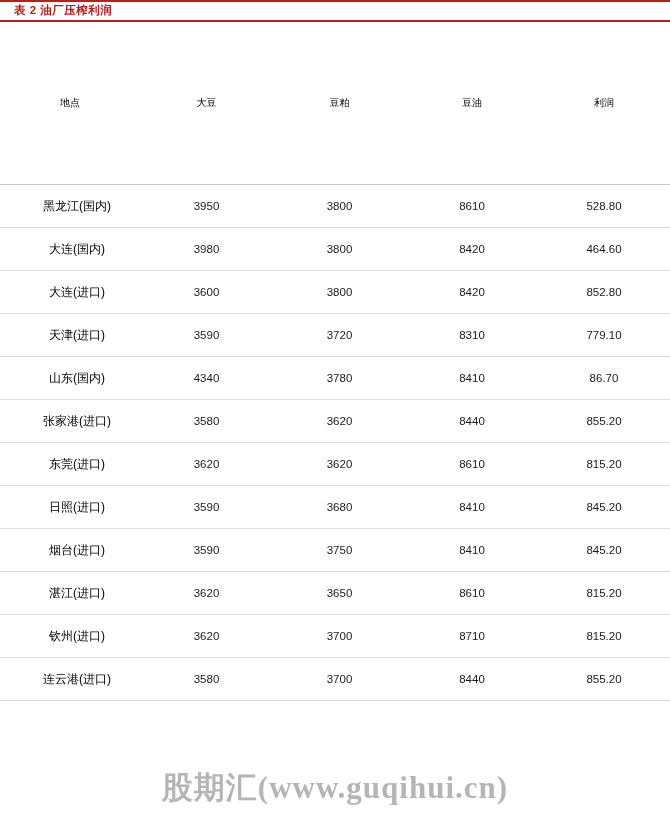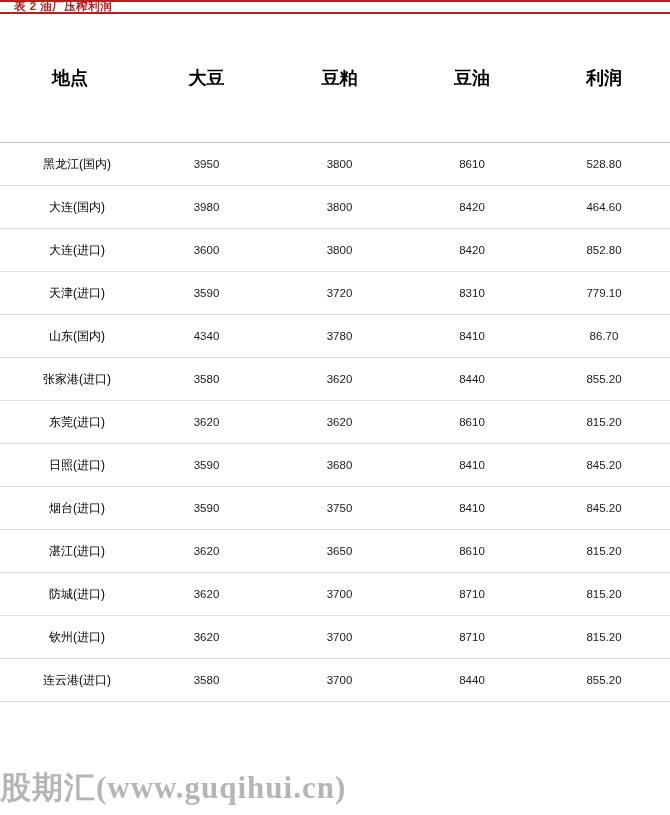--- a/index.html
+++ b/index.html
@@ -19,21 +19,21 @@
     width: 670px;
     height: 815px;
     position: relative;
     box-sizing: border-box;
   }
   .caption-bar {
     border-top: 2px solid #b32020;
     border-bottom: 2px solid #b32020;
     padding: 3px 14px 4px 14px;
     box-sizing: border-box;
-    height: 14px;
+    height: 22px;
     display: flex;
     align-items: center;
   }
   .caption-text {
     color: #b32020;
     font-size: 11.5px;
     font-weight: bold;
     letter-spacing: 0.5px;
     line-height: 1;
   }
@@ -48,25 +48,25 @@
   table.data col.c0 { width: 140px; }
   table.data col.c1 { width: 133px; }
   table.data col.c2 { width: 133px; }
   table.data col.c3 { width: 132px; }
   table.data col.c4 { width: 132px; }
 
   table.data thead th {
     height: 128px;
     vertical-align: middle;
     text-align: center;
-    font-size: 18px;
-    font-weight: bold;
+    font-size: 10px;
+    font-weight: normal;
     color: #000;
     border-bottom: 1px solid #c9c9c9;
-    padding: 0;
+    padding: 17px;
   }
   table.data thead th.first {
     text-align: center;
   }
   table.data tbody td {
     height: 42px;
     font-size: 11.5px;
     color: #1a1a1a;
     border-bottom: 1px solid #dcdcdc;
     text-align: center;
@@ -77,21 +77,21 @@
     text-align: center;
     padding-left: 14px;
     font-size: 12px;
     color: #000;
   }
   .watermark {
     position: absolute;
     left: 0;
     right: 0;
     bottom: 6px;
-    text-align: left;
+    text-align: center;
     font-family: "Liberation Serif", serif;
     font-size: 31px;
     font-weight: bold;
     color: rgba(120,120,120,0.55);
     letter-spacing: 1px;
     pointer-events: none;
     user-select: none;
     white-space: nowrap;
     margin-top: 25px;
   }
@@ -188,27 +188,20 @@
           <td>845.20</td>
         </tr>
         <tr>
           <td class="loc">湛江(进口)</td>
           <td>3620</td>
           <td>3650</td>
           <td>8610</td>
           <td>815.20</td>
         </tr>
         <tr>
-          <td class="loc">防城(进口)</td>
-          <td>3620</td>
-          <td>3700</td>
-          <td>8710</td>
-          <td>815.20</td>
-        </tr>
-        <tr>
           <td class="loc">钦州(进口)</td>
           <td>3620</td>
           <td>3700</td>
           <td>8710</td>
           <td>815.20</td>
         </tr>
         <tr>
           <td class="loc">连云港(进口)</td>
           <td>3580</td>
           <td>3700</td>

